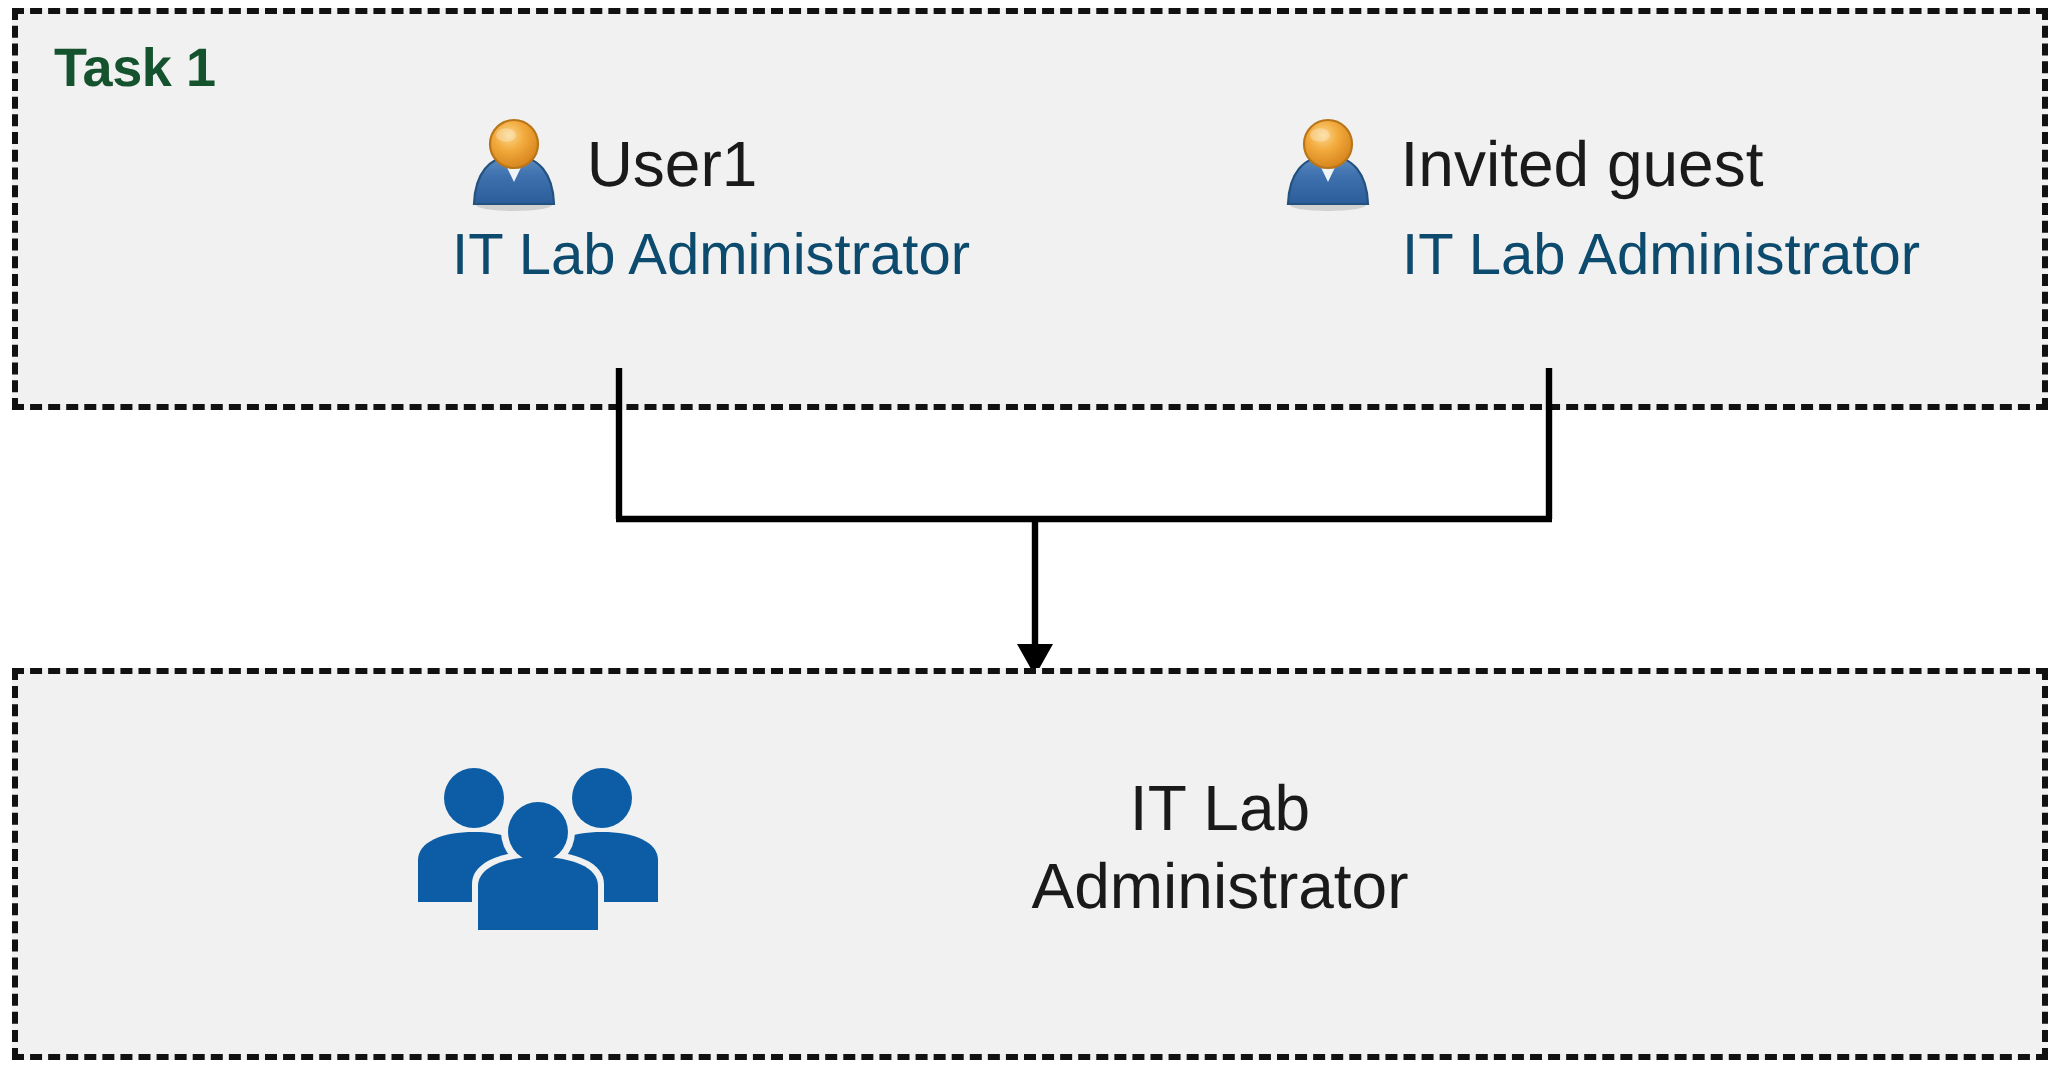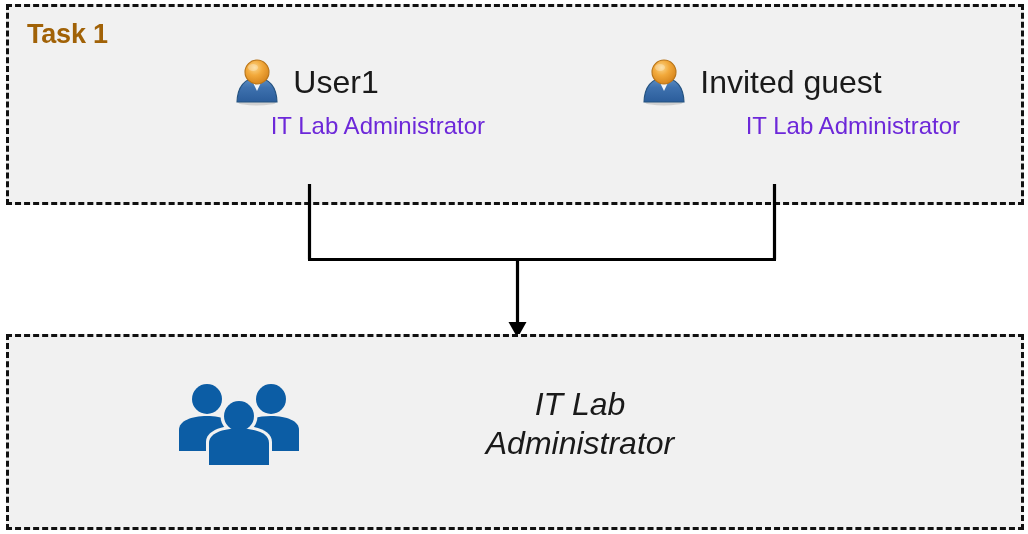--- a/index.html
+++ b/index.html
@@ -36,21 +36,21 @@
     top: 334px;
     width: 1018px;
     height: 196px;
   }
 
   .task-label {
     position: absolute;
     font-weight: bold;
     font-size: 27px;
     letter-spacing: -0.2px;
-    color: #a16207;
+    color: #14532d;
     white-space: nowrap;
   }
   #task1-label { left: 27px; top: 19px; }
   #task2-label { left: 36px; top: 371px; }
 
   
   .person {
     position: absolute;
     text-align: right;
     white-space: nowrap;
@@ -64,39 +64,38 @@
     justify-content: center;
     gap: 10px;
     height: 52px;
   }
   .person-name {
     font-size: 32px;
     color: #1a1a1a;
     line-height: 1;
   }
   .person-role {
-    font-size: 24px;
-    color: #6d28d9;
+    font-size: 29px;
+    color: #0c4a6e;
     line-height: 1;
     margin-top: 6px;
   }
 
   .user-icon { width: 52px; height: 48px; display: block; flex: 0 0 auto; }
 
   
   #group-entry {
     position: absolute;
-    left: 174px;
+    left: 204px;
     top: 378px;
     width: 640px;
     display: flex;
     align-items: center;
     justify-content: flex-start;
     gap: 16px;
-    font-style: italic;
   }
   .group-icon { width: 130px; height: 92px; display: block; flex: 0 0 auto; }
   #group-label {
     flex: 1 1 auto;
     text-align: center;
     font-size: 32px;
     color: #1a1a1a;
     line-height: 1.22;
     padding-left: 26px;
   }

